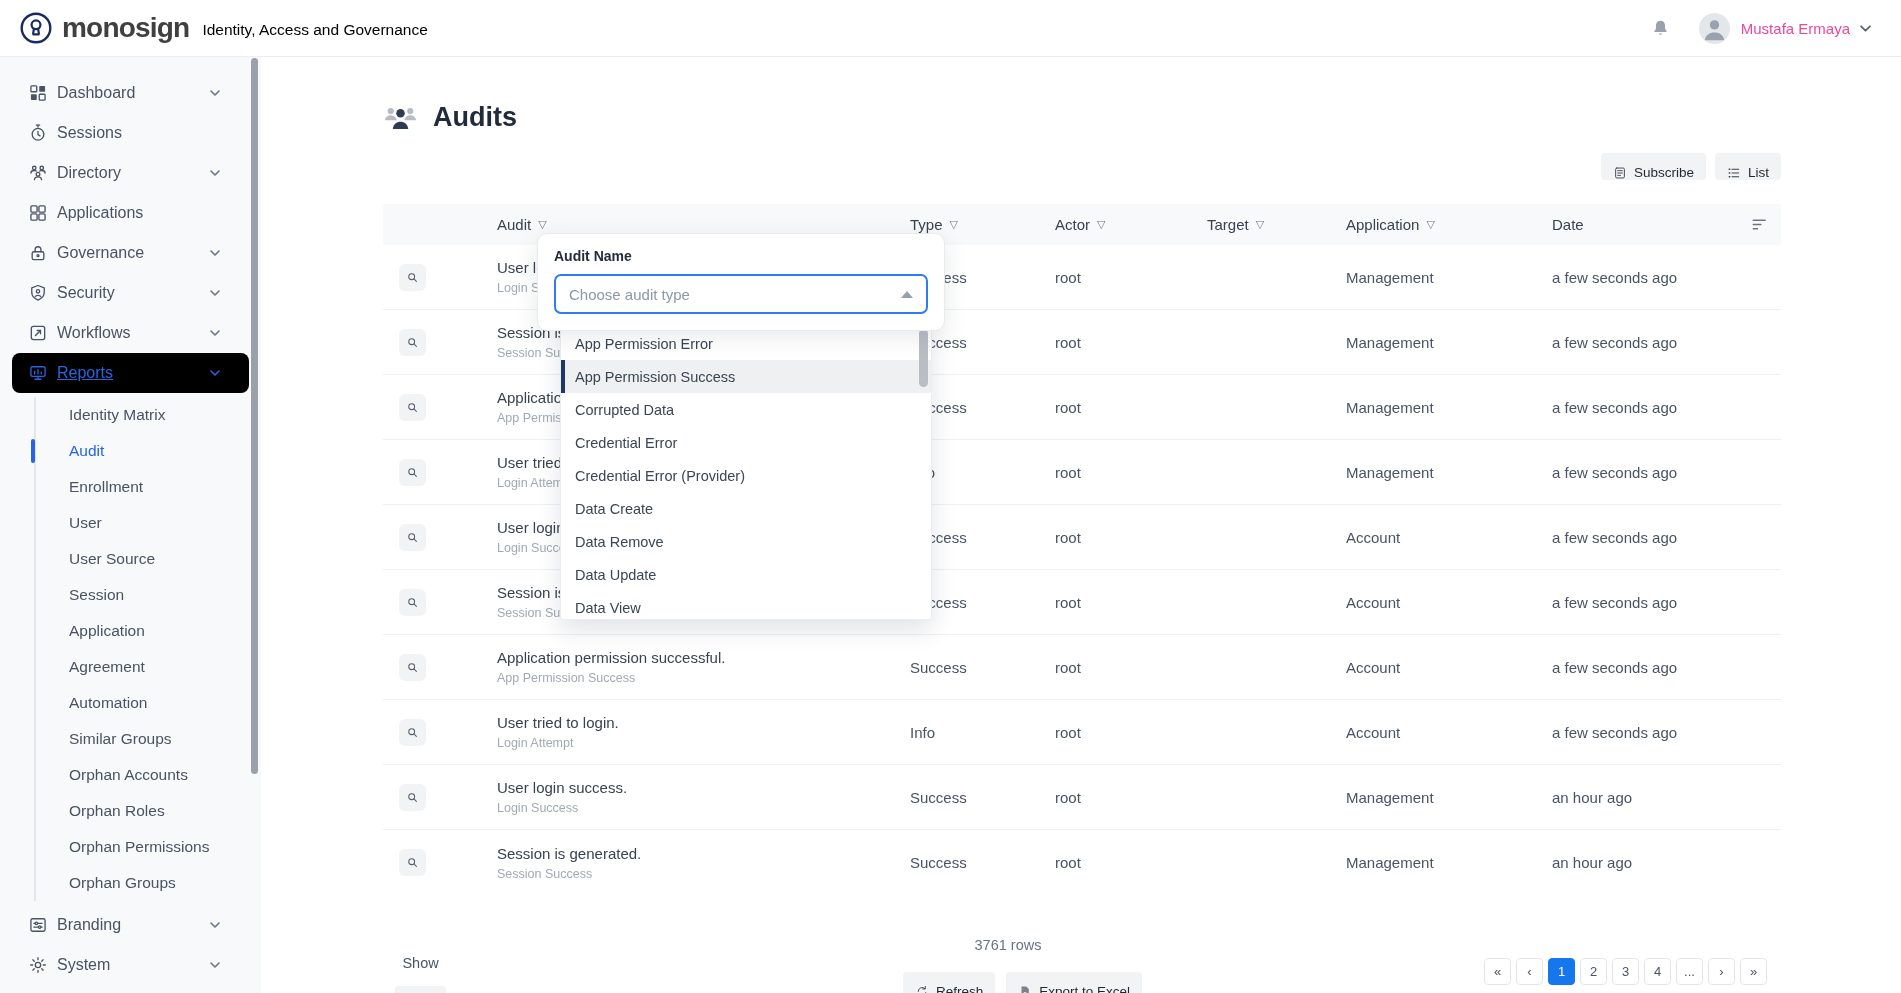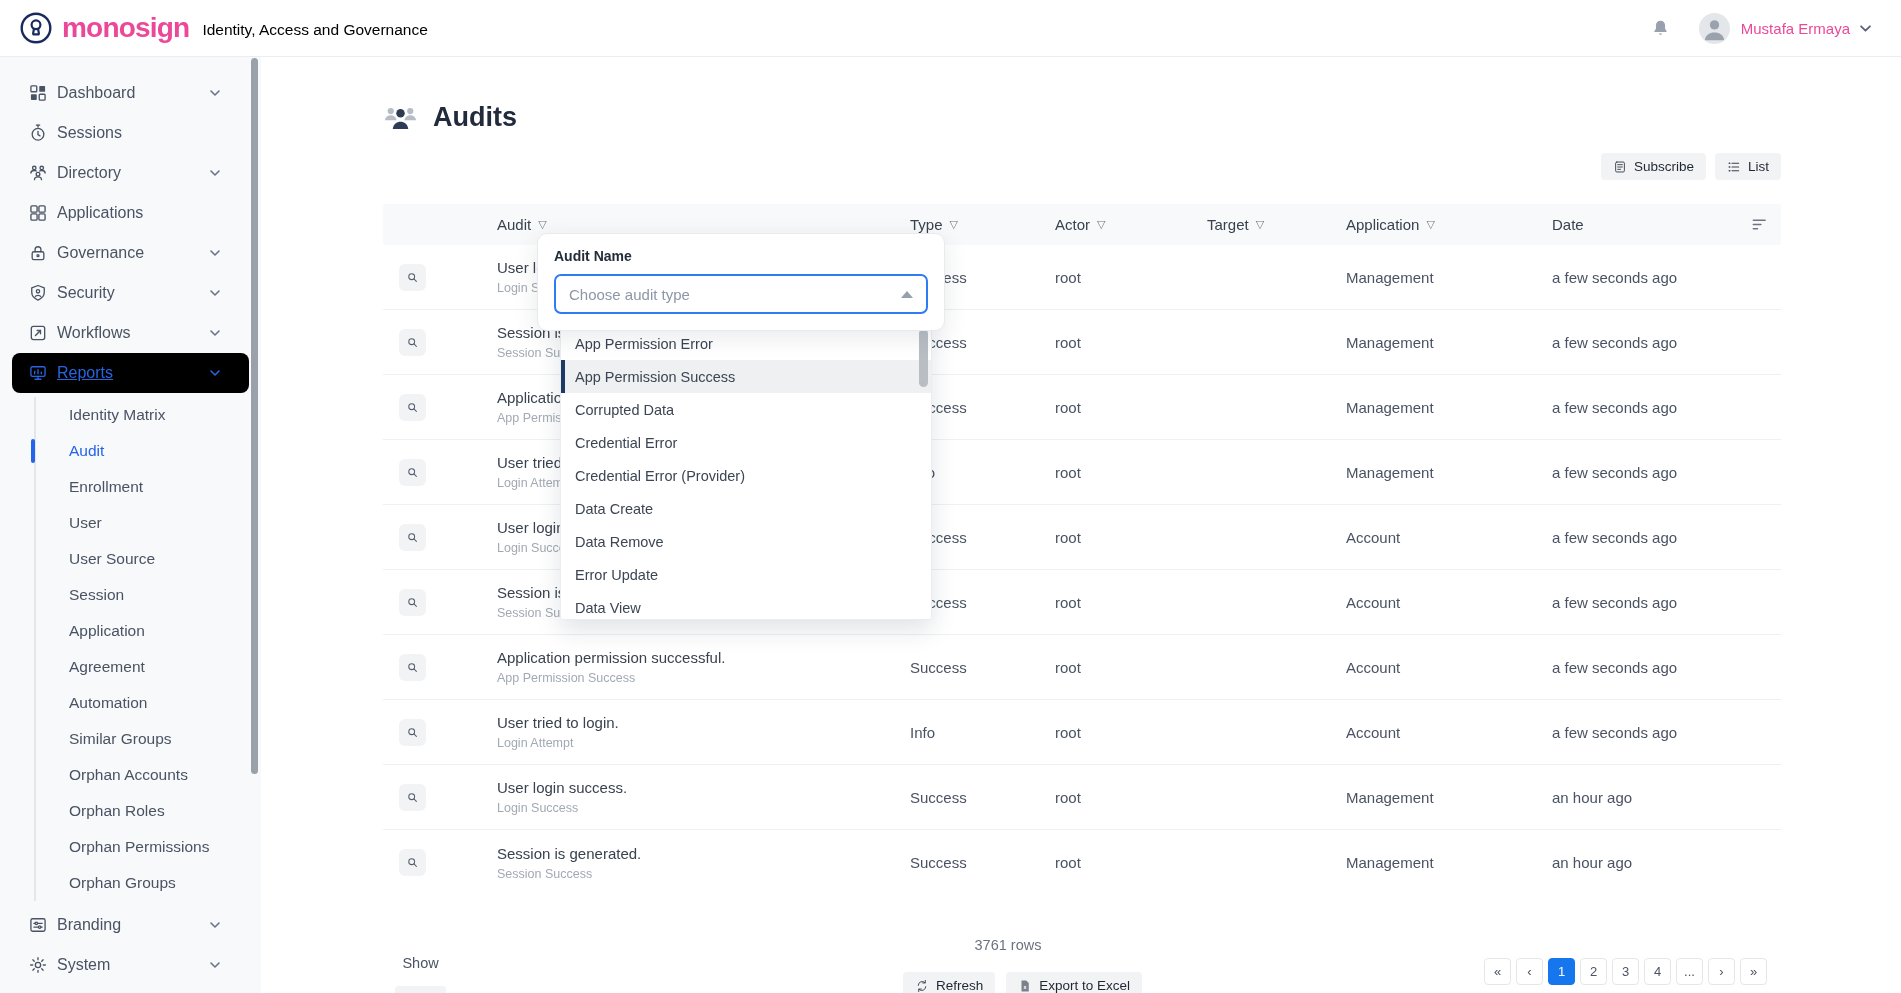--- a/index.html
+++ b/index.html
@@ -3,21 +3,21 @@
 <meta charset="utf-8">
 <style>
   * { margin:0; padding:0; box-sizing:border-box; }
   html,body { width:1901px; height:993px; overflow:hidden; }
   body { position:relative; background:#fff; font-family:"Liberation Sans",sans-serif; color:#39424f; }
   .icon svg { width:100%; height:100%; display:block; }
 
   
   .topbar { position:absolute; top:0; left:0; right:0; height:57px; background:#fff; border-bottom:1px solid #ebedf0; display:flex; align-items:center; padding:0 30px 0 18px; z-index:20; }
   .logo-mark { width:36px; height:36px; color:#1b2a5e; }
-  .brand { font-size:28px; font-weight:700; color:#ec4899; letter-spacing:-0.8px; margin-left:8px; }
+  .brand { font-size:28px; font-weight:700; color:#404040; letter-spacing:-0.8px; margin-left:8px; }
   .tagline { font-size:15.5px; color:#000000; margin-left:13px; margin-top:3px; }
   .topbar .spacer { flex:1; }
   .bell { width:21px; height:21px; color:#98a1ad; margin-right:28px; cursor:pointer; }
   .avatar { width:31px; height:31px; border-radius:50%; background:#e4e7ea; color:#9aa3ad; overflow:hidden; }
   .username { font-size:15px; color:#ec4899; margin:0 10px 0 11px; }
   .chev { width:11px; height:7px; color:#596375; }
 
   
   .sidebar { position:absolute; top:57px; left:0; bottom:0; width:261px; background:#f8f9fb; padding-top:16px; z-index:10; }
   .sb-scroll { position:absolute; top:1px; right:3px; width:7px; height:716px; background:#9aa1aa; border-radius:4px; }
@@ -32,21 +32,21 @@
   .sb-subitem { height:36px; display:flex; align-items:center; padding-left:69px; font-size:15.5px; color:#4a5363; position:relative; cursor:pointer; }
   .sb-subitem.active { color:#2563eb; }
   .sb-subitem.active::before { content:''; position:absolute; left:31px; top:6px; bottom:6px; width:4px; border-radius:2px; background:#2563eb; }
 
   
   .main { position:absolute; left:261px; top:57px; right:0; bottom:0; background:#fff; padding:0 120px 0 122px; }
   .page-head { margin-top:38px; height:44px; display:flex; align-items:center; gap:15px; }
   .page-head .icon { width:35px; height:30px; }
   .page-title { font-size:27px; font-weight:700; color:#212b3b; }
   .toolbar { margin-top:14px; height:27px; display:flex; justify-content:flex-end; gap:9px; }
-  .btn { display:inline-flex; align-items:center; gap:7px; background:#f2f3f5; border:none; border-radius:4px; padding:0 12px; height:27px; font-size:13.5px; color:#1f2733; font-family:inherit; cursor:pointer; white-space:nowrap; }
+  .btn { display:inline-flex; align-items:flex-end; gap:7px; background:#f2f3f5; border:none; border-radius:4px; padding:0 12px; height:27px; font-size:13.5px; color:#1f2733; font-family:inherit; cursor:pointer; white-space:nowrap; }
   .btn .icon { width:14px; height:14px; color:#3a424e; }
 
   
   .tbl { margin-top:24px; }
   .tbl-head, .tbl-row { display:grid; grid-template-columns:114px 413px 145px 152px 139px 206px 1fr; align-items:center; }
   .tbl-head { height:41px; background:#f8f9fa; border-radius:3px; position:relative; font-size:15px; color:#39424f; }
   .th { display:flex; align-items:center; gap:7px; }
   .funnel { font-size:11px; color:#6e7683; line-height:1; cursor:pointer; }
   .sort-ic { position:absolute; right:12px; top:14px; width:17px; height:13px; color:#6e7683; cursor:pointer; }
   .tbl-row { height:65px; border-bottom:1px solid #eef0f2; font-size:15px; color:#4a5363; }
@@ -761,21 +761,21 @@
 
       <div class="opt">
         <span>Data Create</span>
       </div>
 
       <div class="opt">
         <span>Data Remove</span>
       </div>
 
       <div class="opt">
-        <span>Error Update</span>
+        <span>Data Update</span>
       </div>
 
       <div class="opt">
         <span>Data View</span>
       </div>
     </div>
   <div class="lb-thumb"></div>
 </div>
 
 </body></html>

